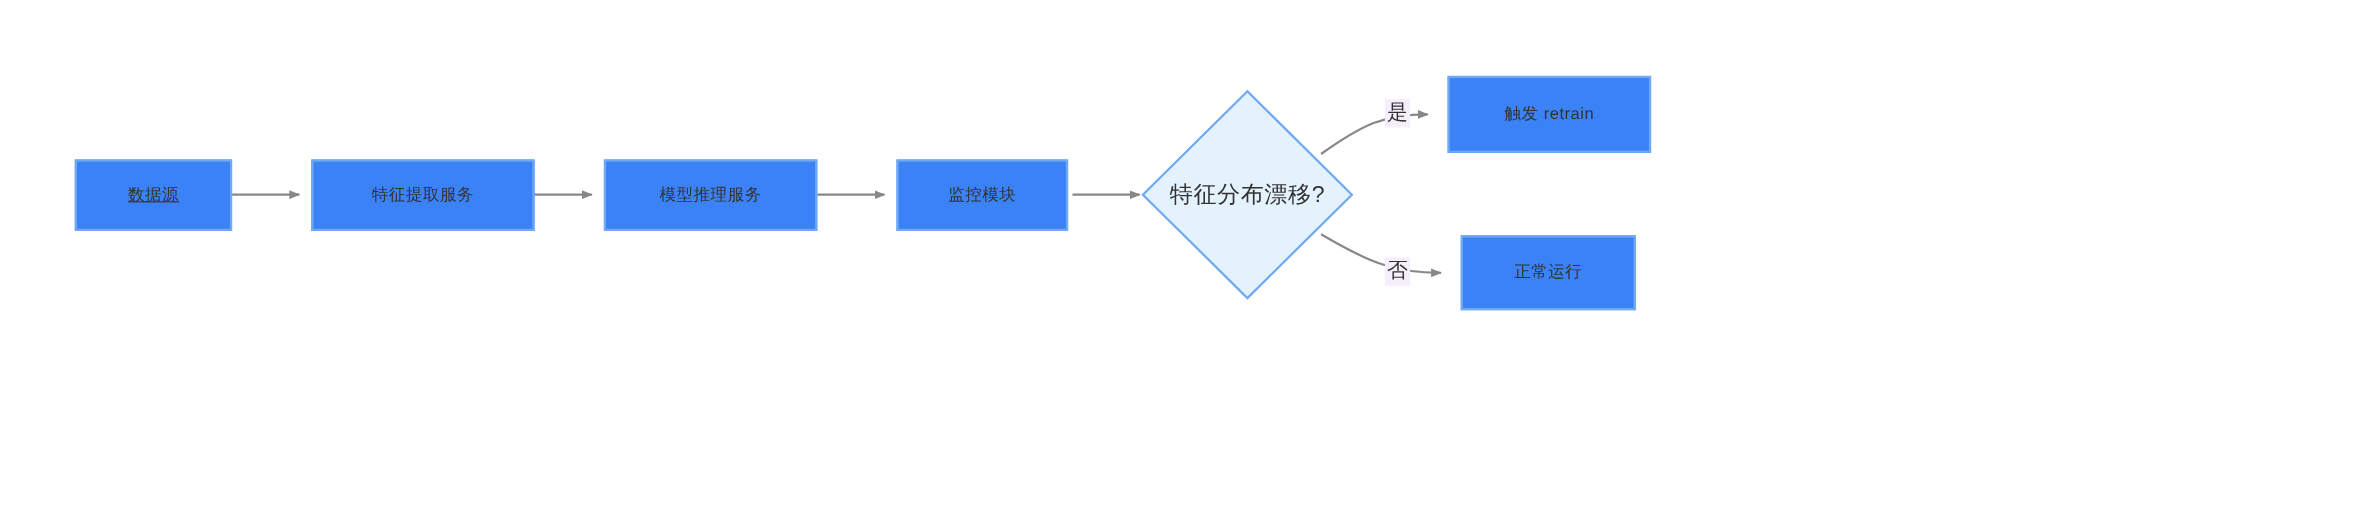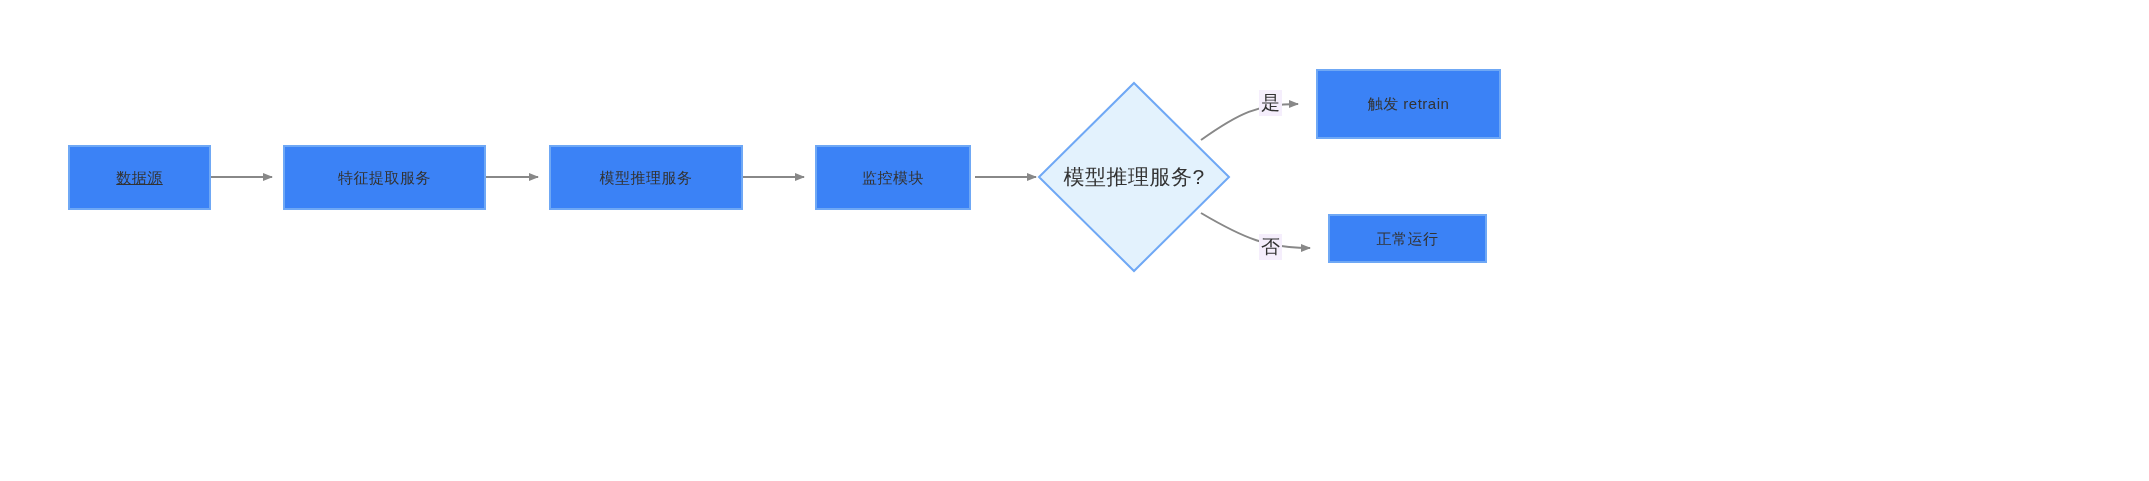--- a/index.html
+++ b/index.html
@@ -112,29 +112,29 @@
 
   <div class="node" style="left:815px; top:145px; width:156px; height:65px;">
     <span class="node-label">监控模块</span>
   </div>
 
   <div class="diamond-wrap" style="left:1036px; top:80px; width:196px; height:194px;">
     <svg width="196" height="194" viewBox="0 0 196 194" xmlns="http://www.w3.org/2000/svg">
       <polygon points="98,3 193,97 98,191 3,97" fill="#e3f2fd" stroke="#6fa8f5" stroke-width="2"></polygon>
     </svg>
     <div class="diamond-label">
-      <span>模型推理服务?</span>
+      <span>特征分布漂移?</span>
     </div>
   </div>
 
   <div class="node" style="left:1316px; top:69px; width:185px; height:70px;">
     <span class="node-label">触发 retrain</span>
   </div>
 
-  <div class="node" style="left:1328px; top:214px; width:159px; height:49px;">
+  <div class="node" style="left:1328px; top:214px; width:159px; height:68px;">
     <span class="node-label">正常运行</span>
   </div>
 
   <div class="edge-label" style="left:1259px; top:90px;">是</div>
 
   <div class="edge-label" style="left:1259px; top:234px;">否</div>
 
 </div>
 
 </body></html>

